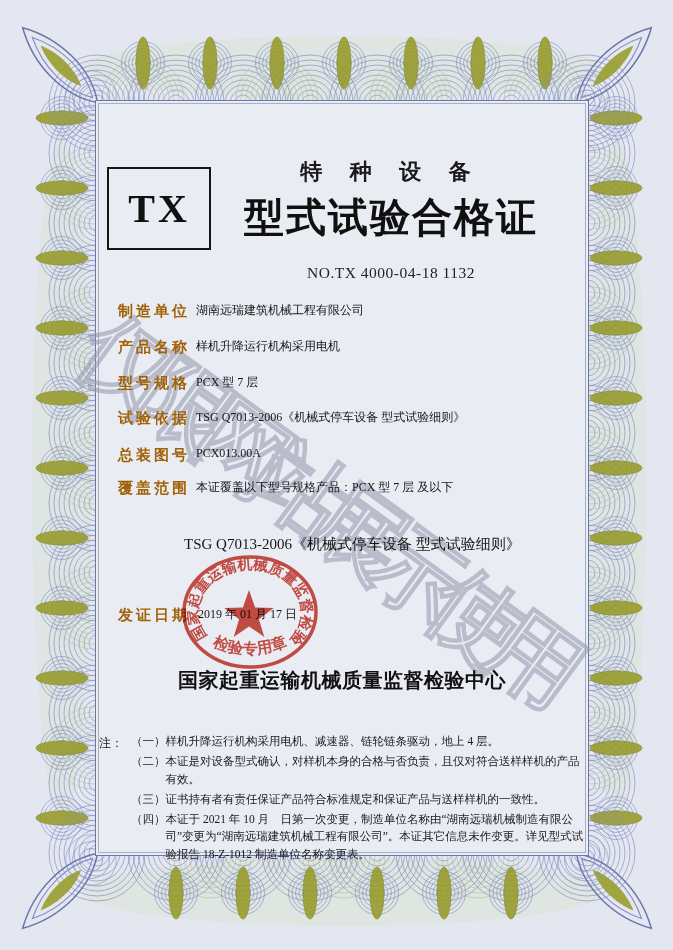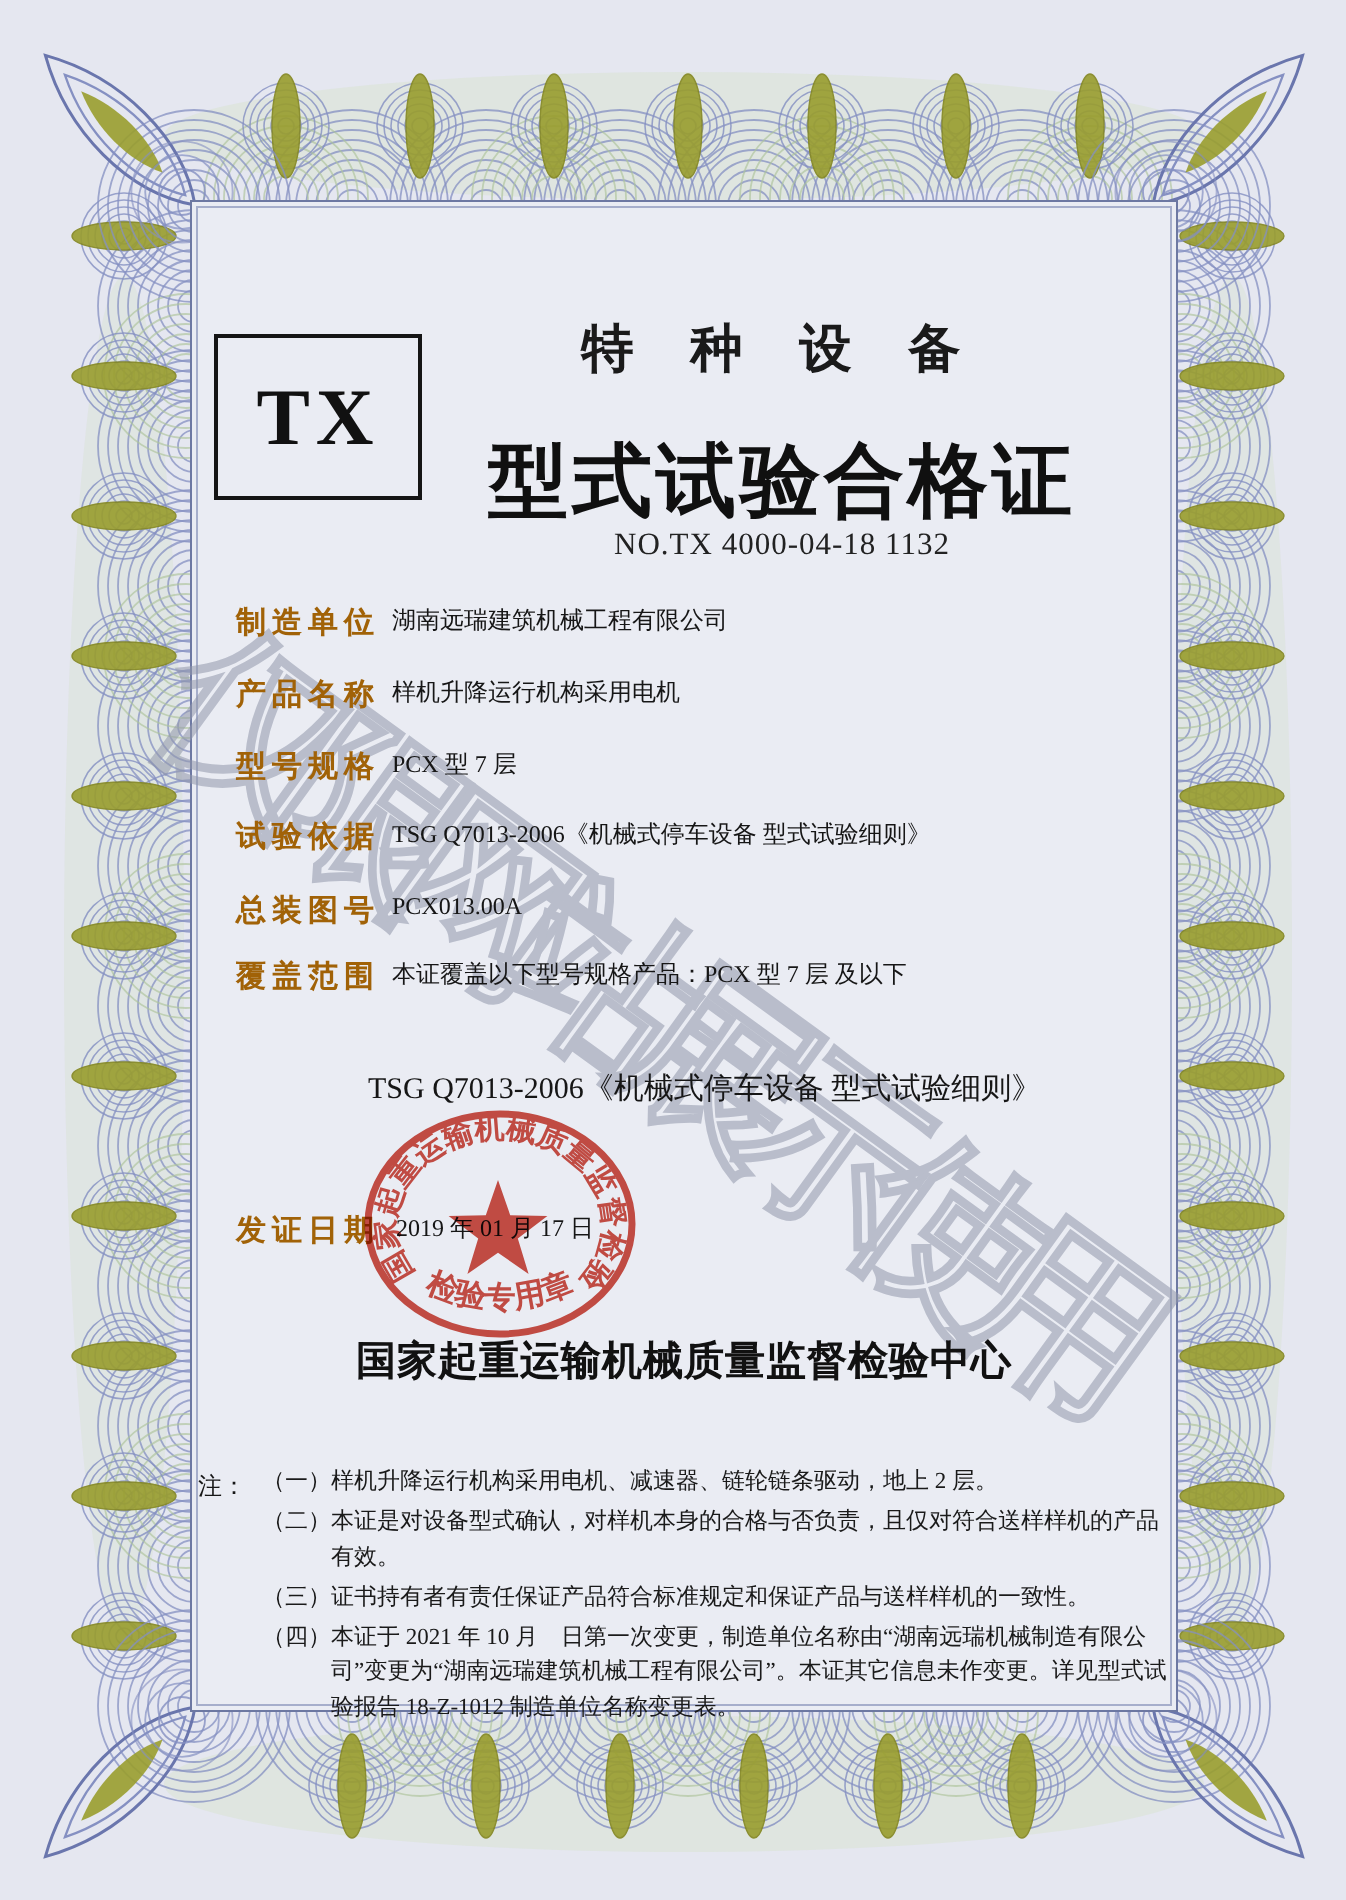--- a/index.html
+++ b/index.html
@@ -19,22 +19,22 @@
   }
   .wm{position:absolute;left:0;top:0;z-index:3;}
   .content{position:absolute;left:0;top:0;width:673px;height:950px;z-index:4;}
   .abs{position:absolute;white-space:nowrap;}
   .tx-badge{
     left:107px;top:167px;width:100px;height:79px;
     border:2.5px solid #151515;display:flex;align-items:center;justify-content:center;
     font-size:40px;font-weight:bold;letter-spacing:3px;color:#111;
   }
   .title-wrap{left:208px;top:157px;width:366px;text-align:center;}
-  .title-cat{font-size:26px;font-weight:bold;letter-spacing:11px;color:#1a1a1a;}
-  .title-main{font-size:40px;font-weight:bold;letter-spacing:2px;color:#101010;margin-top:21px;}
+  .title-cat{font-size:22px;font-weight:bold;letter-spacing:11px;color:#1a1a1a;}
+  .title-main{font-size:40px;font-weight:bold;letter-spacing:2px;color:#101010;margin-top:3px;}
   .cert-no{left:208px;top:264px;width:366px;text-align:center;font-size:15.5px;letter-spacing:0.5px;color:#222;}
   .f-label{left:118px;font-size:15px;font-weight:600;letter-spacing:3px;color:#a16207;}
   .f-value{left:196px;font-size:12px;color:#161616;}
   .stmt{left:184px;font-size:15px;color:#161616;}
   .authority{left:95px;top:667px;width:494px;text-align:center;font-size:20px;font-weight:bold;letter-spacing:0.5px;color:#111;}
   .notes-label{left:99px;top:735px;font-size:12px;color:#161616;}
   .notes{
     position:absolute;left:131px;top:733px;width:458px;
     font-size:11.5px;line-height:17.5px;color:#1a1a1a;white-space:normal;
   }
@@ -277,21 +277,21 @@
 
     <div class="abs stmt" style="top:535px">TSG Q7013-2006《机械式停车设备 型式试验细则》</div>
 
     <div class="abs f-label" style="top:606px">发证日期</div>
     <div class="abs f-value" style="top:606px;left:198px">2019 年 01 月 17 日</div>
 
     <div class="abs authority">国家起重运输机械质量监督检验中心</div>
 
     <div class="abs notes-label">注：</div>
     <div class="notes">
-      <div class="note-item">（一）样机升降运行机构采用电机、减速器、链轮链条驱动，地上 2 层。</div>
+      <div class="note-item">（一）样机升降运行机构采用电机、减速器、链轮链条驱动，地上 4 层。</div>
       <div class="note-item">（二）本证是对设备型式确认，对样机本身的合格与否负责，且仅对符合送样样机的产品有效。</div>
       <div class="note-item">（三）证书持有者有责任保证产品符合标准规定和保证产品与送样样机的一致性。</div>
       <div class="note-item">（四）本证于 2021 年 10 月　日第一次变更，制造单位名称由“湖南远瑞机械制造有限公司”变更为“湖南远瑞建筑机械工程有限公司”。本证其它信息未作变更。详见型式试验报告 18-Z-1012 制造单位名称变更表。</div>
     </div>
   </div>
 
   <svg class="seal" width="673" height="950" viewBox="0 0 673 950">
     <g opacity="0.88" font-family="Liberation Serif, DejaVu Serif, serif">
       <ellipse cx="250" cy="612" rx="66" ry="55" fill="none" stroke="#cb392d" stroke-width="3.5"></ellipse>
       <path id="sealRing" d="M 207.4 636.7 A 52 43 0 1 1 292.6 636.7" fill="none"></path>

